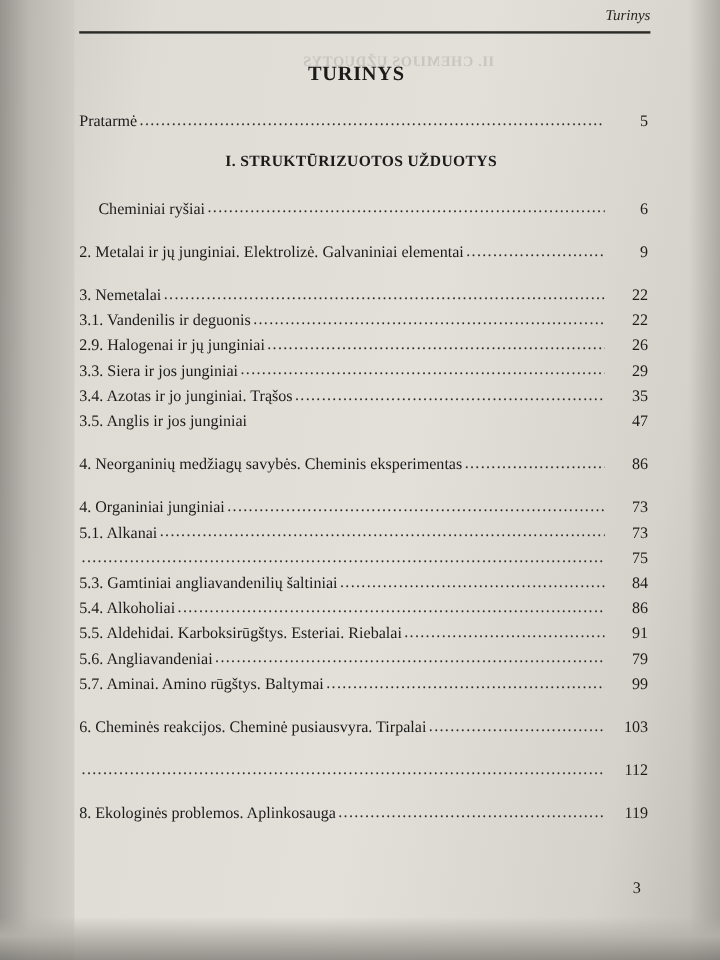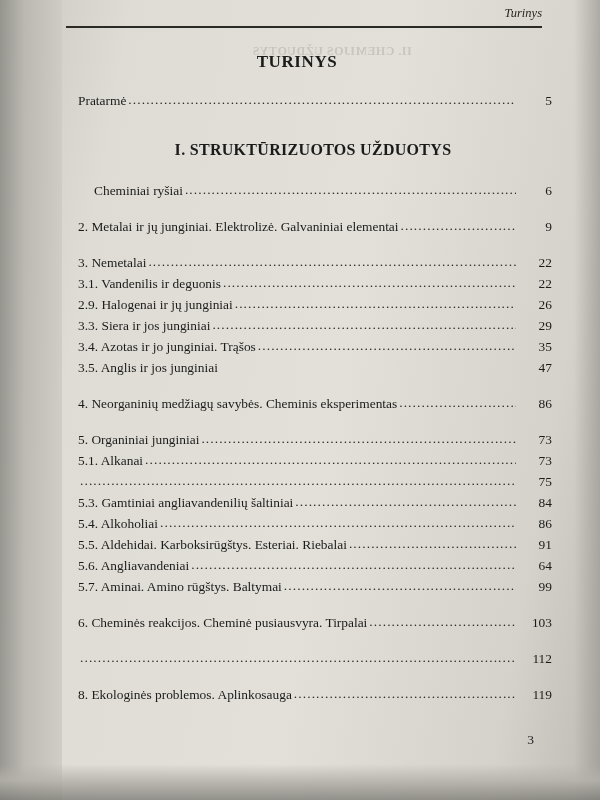--- a/index.html
+++ b/index.html
@@ -98,28 +98,27 @@
     transform: scaleX(-1);
     letter-spacing: .5px;
   }
 
   .section-title {
     position: absolute;
     left: 0;
     width: 470px;
     text-align: center;
     font-weight: bold;
-    font-size: 16px;
+    font-size: 13px;
     letter-spacing: .3px;
-    margin-top: 15px;
   }
 
   .entries {
     position: absolute;
-    left: 16px;
+    left: 4px;
     top: 90px;
     width: 478px;
   }
 
   .entry {
     display: flex;
     align-items: baseline;
     font-size: 13.4px;
     line-height: 21px;
     white-space: nowrap;
@@ -236,21 +235,21 @@
 
       <div class="entry">
         <span class="label">4. Neorganinių medžiagų savybės. Cheminis eksperimentas</span>
         <span class="dots">...........................................................................................................................</span>
         <span class="page-no">86</span>
       </div>
 
       <div class="spacer-md"></div>
 
       <div class="entry">
-        <span class="label">5. Organiniai junginiai</span>
+        <span class="label">4. Organiniai junginiai</span>
         <span class="dots">...........................................................................................................................</span>
         <span class="page-no">73</span>
       </div>
       <div class="entry">
         <span class="label">5.1. Alkanai</span>
         <span class="dots">...........................................................................................................................</span>
         <span class="page-no">73</span>
       </div>
       <div class="entry">
         <span class="dots">...........................................................................................................................</span>
@@ -267,21 +266,21 @@
         <span class="page-no">86</span>
       </div>
       <div class="entry">
         <span class="label">5.5. Aldehidai. Karboksirūgštys. Esteriai. Riebalai</span>
         <span class="dots">...........................................................................................................................</span>
         <span class="page-no">91</span>
       </div>
       <div class="entry">
         <span class="label">5.6. Angliavandeniai</span>
         <span class="dots">...........................................................................................................................</span>
-        <span class="page-no">64</span>
+        <span class="page-no">79</span>
       </div>
       <div class="entry">
         <span class="label">5.7. Aminai. Amino rūgštys. Baltymai</span>
         <span class="dots">...........................................................................................................................</span>
         <span class="page-no">99</span>
       </div>
 
       <div class="spacer-md"></div>
 
       <div class="entry">

